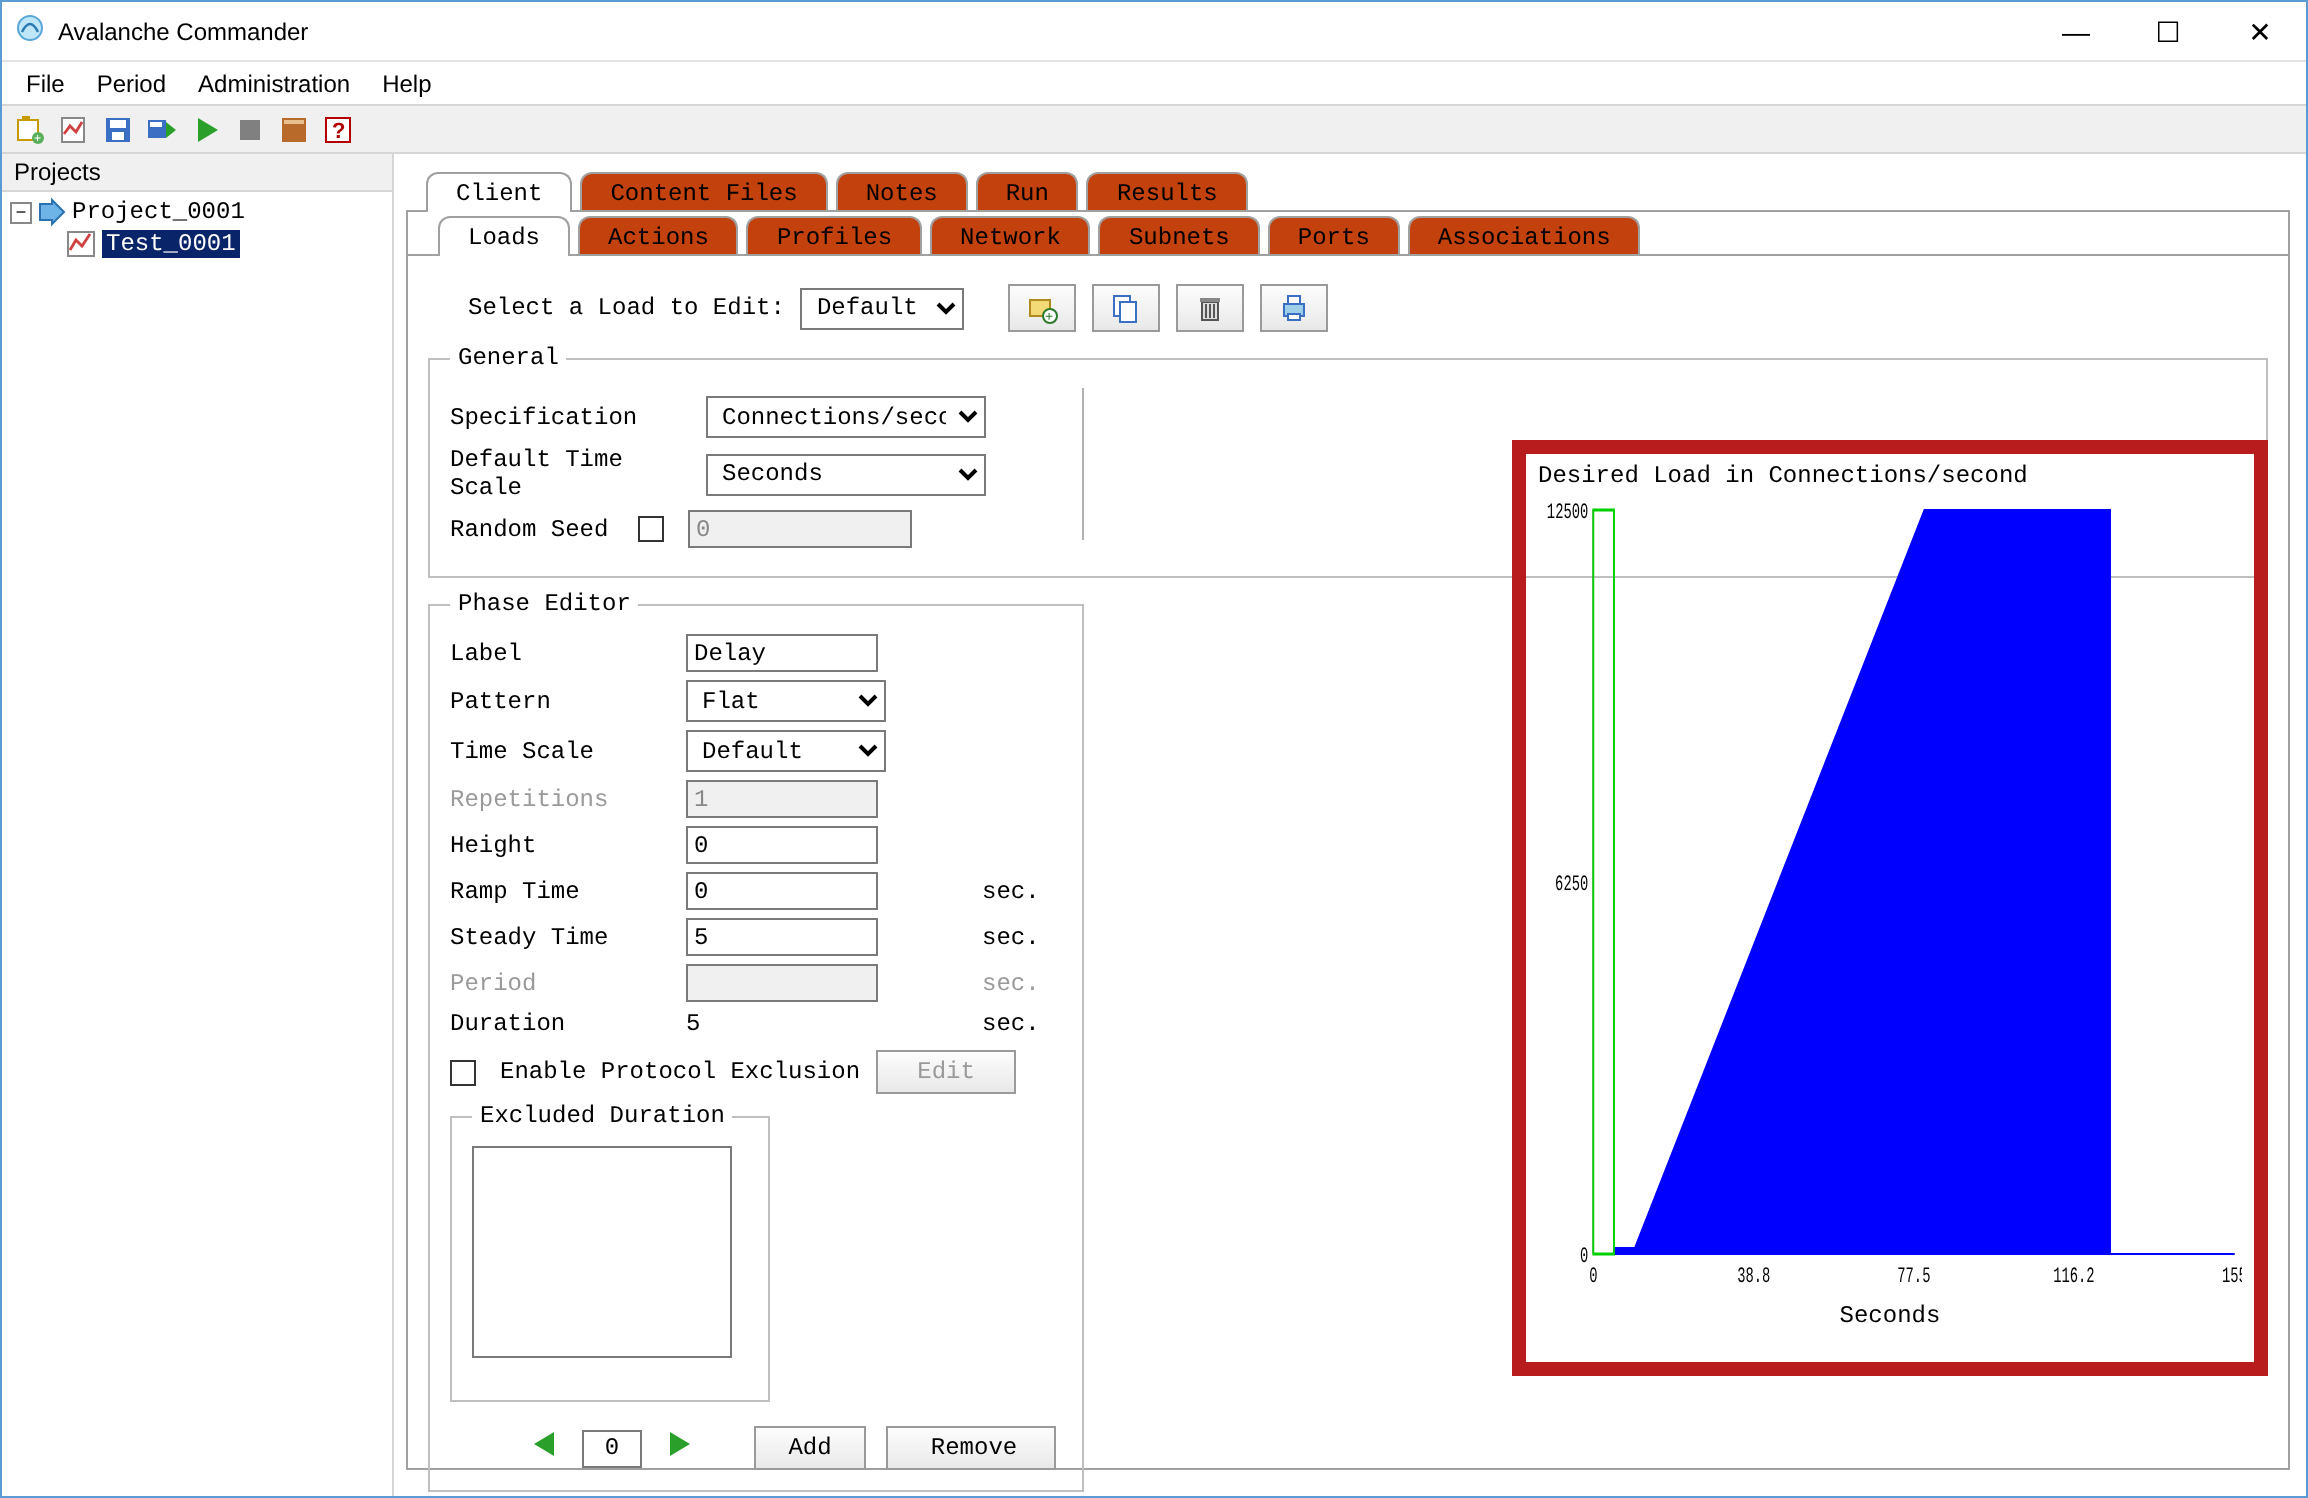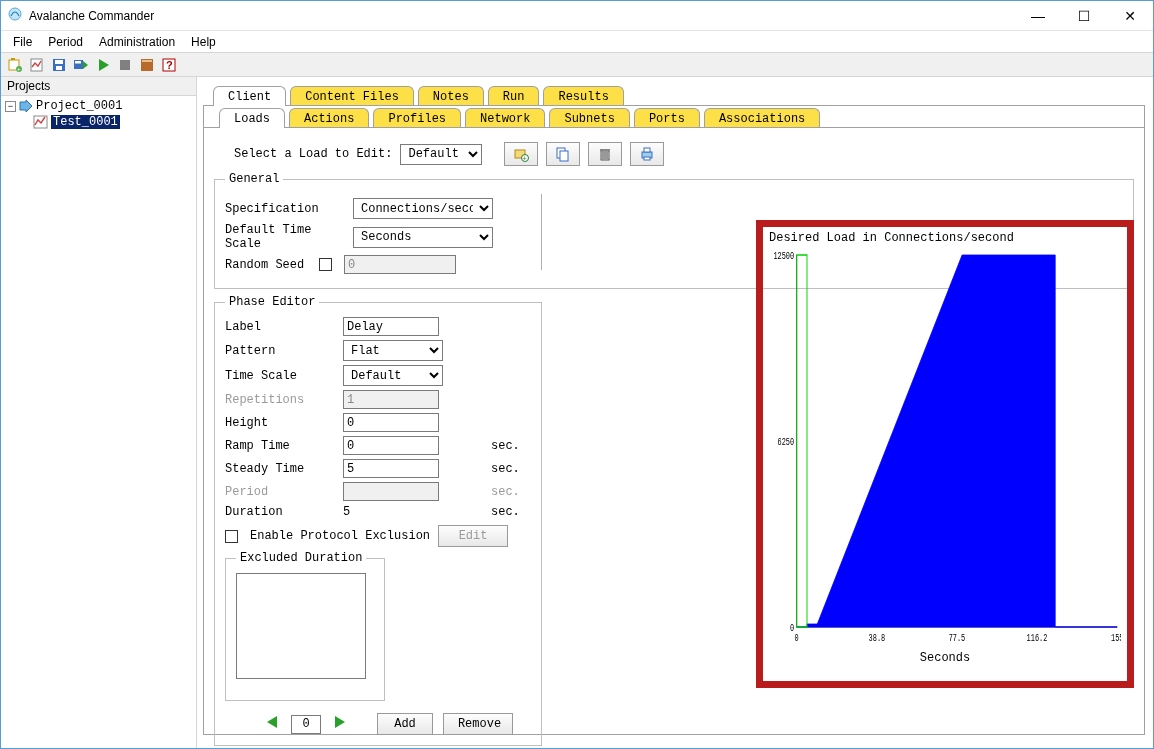--- a/index.html
+++ b/index.html
@@ -18,21 +18,21 @@
   .body { flex:1; display:flex; min-height:0;}
   .sidebar { width:196px; border-right:1px solid #d6d6d6; display:flex; flex-direction:column; }
   .sidebar .panelhdr { background:#f0f0f0; padding:2px 6px; font-family:Segoe UI,Tahoma,sans-serif; border-bottom:1px solid #d6d6d6;}
   .tree { padding:2px 4px; font-family:"Courier New",monospace; font-size:12px; }
   .treerow { display:flex; align-items:center; gap:2px; height:16px;}
   .treerow .twisty { width:11px; height:11px; border:1px solid #888; display:flex; align-items:center; justify-content:center; font-size:9px; line-height:1; font-family:Arial;}
   .treerow .icon { width:16px; height:16px; display:flex; align-items:center; justify-content:center; }
   .treerow.selected .label { background:#0a246a; color:#fff; padding:0 2px;}
   .main { flex:1; position:relative; padding:6px 8px 6px 6px; overflow:hidden;}
   .tabstrip { display:flex; align-items:flex-end; height:22px; position:relative; margin-left:10px;}
-  .tab { border:1px solid #a0a0a0; border-bottom:none; border-radius:6px 6px 0 0; padding:2px 14px; margin-right:4px; background:#fde047; font-family:"Courier New",monospace; position:relative; top:1px; height:20px; display:flex; align-items:center;}
+  .tab { border:1px solid #a0a0a0; border-bottom:none; border-radius:6px 6px 0 0; padding:2px 14px; margin-right:4px; background:#c2410c; font-family:"Courier New",monospace; position:relative; top:1px; height:20px; display:flex; align-items:center;}
   .tab.active { background:#fff; z-index:2;}
   .tabpanel { border:1px solid #a0a0a0; height:648px; background:#fff; padding:8px 10px; position:relative;}
   .subtabstrip { margin-left:6px; }
   .row { display:flex; align-items:center; gap:8px; margin:4px 0;}
   .formlabel { font-family:"Courier New",monospace; font-size:12px;}
   select, input[type=text] { font-family:"Courier New",monospace; font-size:12px; border:1px solid #7a7a7a; background:#fff; padding:1px 3px;}
   select { height:21px; }
   input[type=text]{ height:19px; }
   .btn { font-family:"Courier New",monospace; font-size:12px; background:linear-gradient(#fdfdfd,#e8e8e8); border:1px solid #9a9a9a; padding:2px 10px; height:22px; display:inline-flex; align-items:center; justify-content:center;}
   .iconbtn { width:34px; height:24px; display:inline-flex; align-items:center; justify-content:center; background:linear-gradient(#fdfdfd,#e8e8e8); border:1px solid #9a9a9a;}
@@ -323,21 +323,21 @@
           <div class="navrow">
             <span><svg class="arrow">
                   <polygon points="12,2 2,8 12,14" fill="#2aa02a"></polygon>
                 </svg></span>
             <input type="text" style="width: 30px; text-align: center;" value="0">
             <span><svg class="arrow">
                   <polygon points="4,2 14,8 4,14" fill="#2aa02a"></polygon>
                 </svg></span>
             <span style="width:10px;"></span>
             <button class="btn" style="width:56px;">Add</button>
-            <button class="btn" style="width:70px;padding-left:13px;">Remove</button>
+            <button class="btn" style="width:85px;padding-left:13px;">Remove</button>
           </div>
         </fieldset>
 
         <div class="chartbox">
           <div class="ctitle">Desired Load in Connections/second</div>
           <div class="chartarea">
             <svg id="chart-svg" viewBox="0 0 560 400" preserveAspectRatio="none">
                 <line x1="44" y1="6" x2="44" y2="378" stroke="#000"></line>
                 <line x1="44" y1="378" x2="554" y2="378" stroke="#000"></line>
                 <text x="40" y="382" text-anchor="end" font-family="Courier New" font-size="11">0</text>

